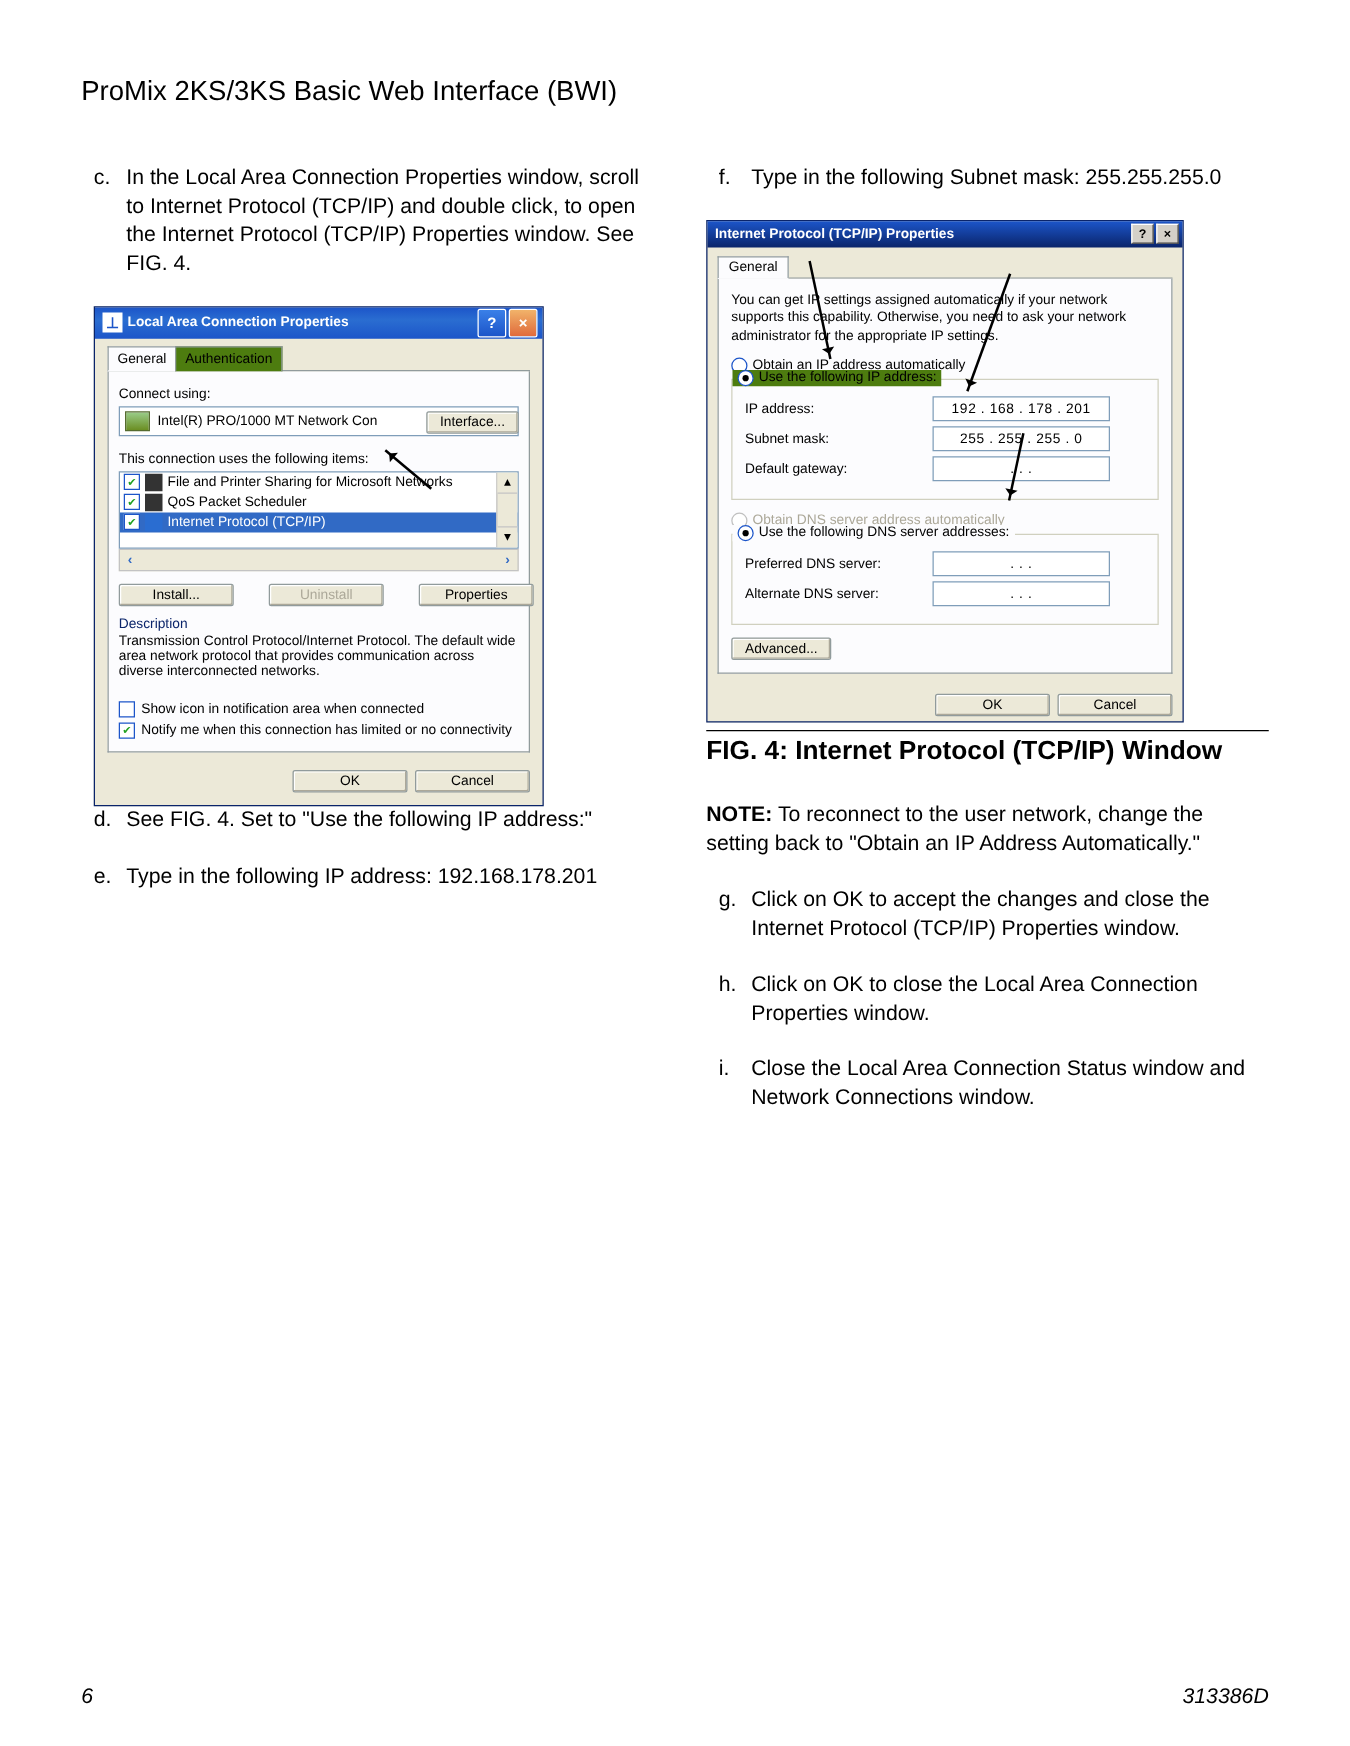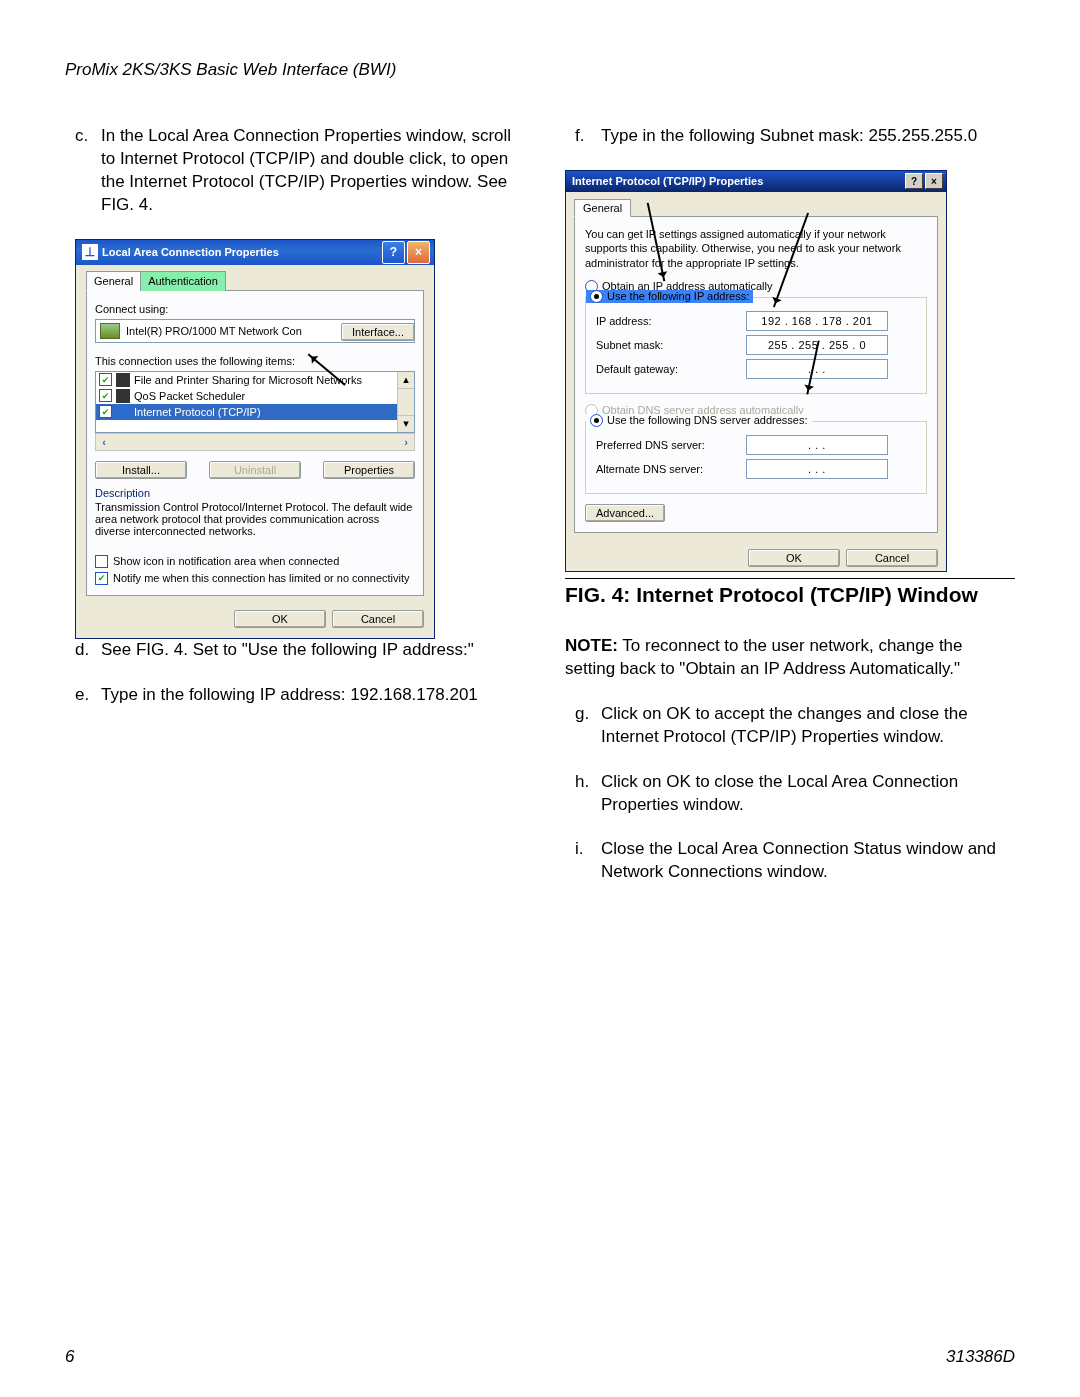--- a/index.html
+++ b/index.html
@@ -9,22 +9,21 @@
     color: #000;
   }
   .page {
     width: 1080px;
     height: 1397px;
     position: relative;
     padding: 60px 65px 30px 65px;
     box-sizing: border-box;
   }
   .header {
-    font-style: italic;
-    font-size: 17px;
+    font-size: 22px;
     margin: 0 0 45px 0;
   }
   .columns {
     display: flex;
     gap: 50px;
   }
   .col {
     flex: 1;
     min-width: 0;
   }
@@ -97,21 +96,21 @@
   .title-btn.help { background: linear-gradient(#3a80e8,#1c55c9); }
   .win1-body {
     padding: 5px 10px 10px 10px;
   }
   .tabs {
     display: flex;
     border-bottom: 1px solid #919b9c;
     position: relative;
   }
   .tab {
-    background: #86efac;
+    background: #4d7c0f;
     border: 1px solid #919b9c;
     border-bottom: none;
     padding: 3px 7px;
     position: relative;
     top: 1px;
     margin-right: -1px;
     font-size: 11px;
   }
   .tab.active { background: #fcfcfe; border-bottom: 1px solid #fcfcfe; }
   .tab-body {
@@ -189,21 +188,21 @@
     margin-top: 0;
   }
   .hscroll .harrow {
     width: 16px; height: 100%;
     display: flex; align-items: center; justify-content: center;
     color: #316ac5;
     font-weight: bold;
   }
   .hscroll .track { flex: 1; }
   .btn-row {
-    display: flex; justify-content: space-between; gap: 16px;
+    display: flex; justify-content: space-between; gap: 28px;
     margin-top: 10px;
   }
   .desc-title { color: #0a246a; margin-top: 8px; }
   .desc-box {
     margin-top: 2px;
   }
   .chkline { display: flex; align-items: center; gap: 5px; margin-top: 4px; }
   .chk-green {
     width: 11px; height: 11px; border: 1px solid #1c55c9;
     background: #fff; display: inline-flex; justify-content: center; align-items: center;
@@ -454,21 +453,21 @@
             <div class="tab2">General</div>
           </div>
           <div class="tabbody2">
             <div class="intro-text">You can get IP settings assigned automatically if your network supports this capability. Otherwise, you need to ask your network administrator for the appropriate IP settings.</div>
 
             <div class="radioline">
               <span class="radio"></span>
               <span>Obtain an IP address automatically</span>
             </div>
             <div class="group">
-              <div class="radioline" style="margin:-16px 0 8px -10px; background:#3b82f6; padding:0 4px; width:fit-content;">
+              <div class="radioline" style="margin:-16px 0 8px -10px; background:#4d7c0f; padding:0 4px; width:fit-content;">
                 <span class="radio sel"></span>
                 <span>Use the following IP address:</span>
               </div>
               <div class="fieldrow">
                 <span class="lbl">IP address:</span>
                 <span class="ipbox">192 . 168 . 178 . 201</span>
               </div>
               <div class="fieldrow">
                 <span class="lbl">Subnet mask:</span>
                 <span class="ipbox">255 . 255 . 255 .   0</span>

